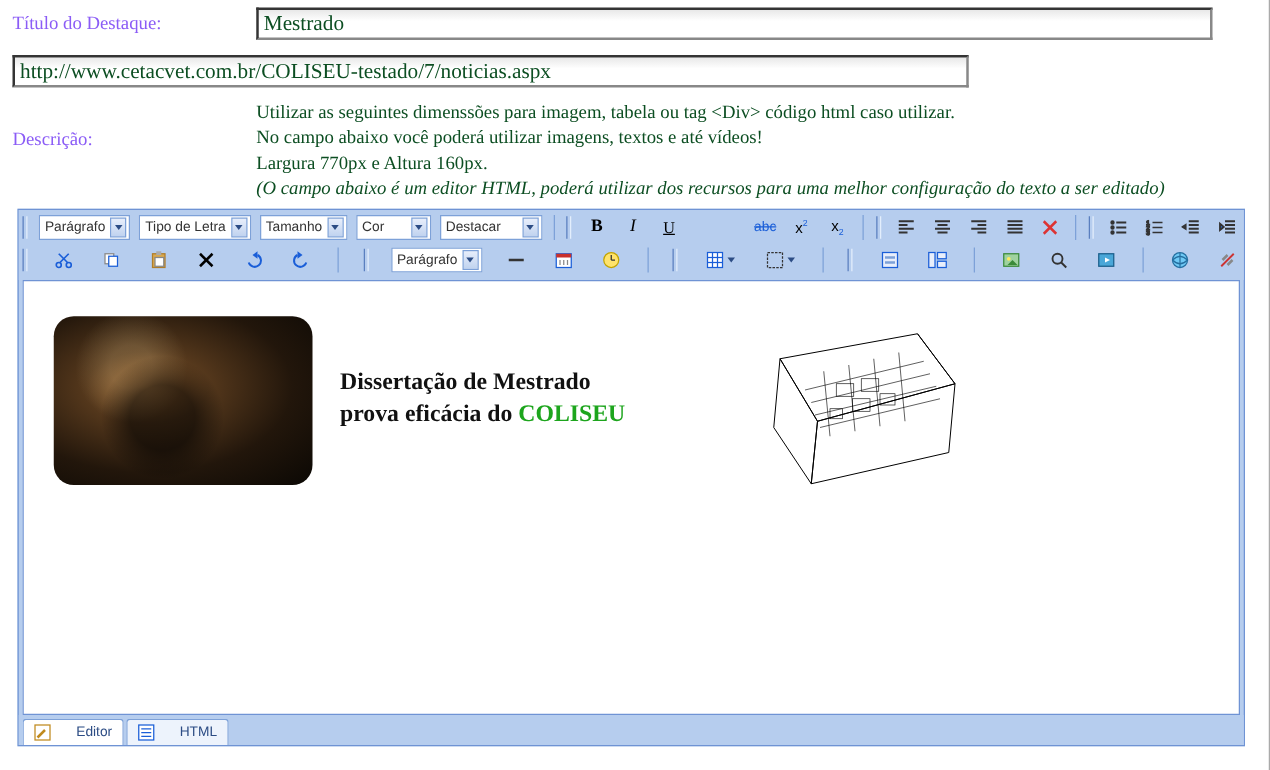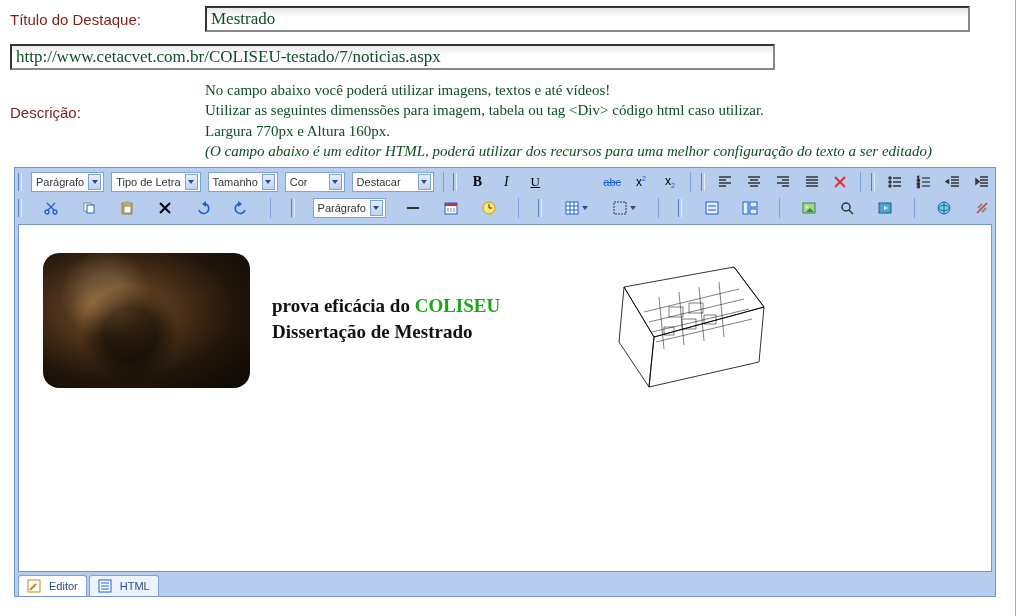--- a/index.html
+++ b/index.html
@@ -12,22 +12,22 @@
     overflow: hidden;
     border-right: 1px solid #aaa;
   }
   .form-row {
     display: flex;
     align-items: center;
     padding: 6px 0 6px 10px;
   }
   .form-label {
     width: 195px;
-    color: #7f1d1d;
-    font-family: Liberation Sans, sans-serif;
+    color: #8b5cf6;
+    font-family: Liberation Serif, serif;
     font-size: 15px;
   }
   .text-input {
     width: 765px;
     height: 26px;
     border: 2px inset #888;
     background: linear-gradient(#e8e8e8,#fff 40%,#fff);
     font-family: Georgia, serif;
     font-size: 17px;
     color: #0c4e22;
@@ -151,21 +151,21 @@
     margin-top:4px;
   }
   .tabs {
     display:flex;
     background:#b6cdee;
     padding: 3px 3px 0 3px;
     gap:2px;
     height:24px;
   }
   .tab {
-    display:flex;align-items:center;gap:8px;
+    display:flex;align-items:center;gap:20px;
     background:#edf3fc;
     border:1px solid #7da1d8;
     border-bottom:none;
     padding: 2px 8px;
     font-family: Verdana, Arial, sans-serif;
     font-size: 11px;
     color:#2c4c84;
     cursor:pointer;
     border-radius:3px 3px 0 0;
   }
@@ -180,22 +180,22 @@
   <input class="text-input" value="Mestrado" style="">
 </div>
 
 <div class="form-row">
   <input class="text-input" value="http://www.cetacvet.com.br/COLISEU-testado/7/noticias.aspx" style="">
 </div>
 
 <div class="descr-row">
   <div class="form-label" style="padding-top:24px;">Descrição:</div>
   <div class="descr-text">
+    <div>Utilizar as seguintes dimenssões para imagem, tabela ou tag &lt;Div&gt; código html caso utilizar.</div>
     <div>No campo abaixo você poderá utilizar imagens, textos e até vídeos!</div>
-    <div>Utilizar as seguintes dimenssões para imagem, tabela ou tag &lt;Div&gt; código html caso utilizar.</div>
     <div>Largura 770px e Altura 160px.</div>
     <div class="italic">(O campo abaixo é um editor HTML, poderá utilizar dos recursos para uma melhor configuração do texto a ser editado)</div>
   </div>
 </div>
 
 <div class="editor">
   <div class="toolbars">
 
     <div class="tbrow">
       <span class="grip"></span>
@@ -469,22 +469,22 @@
             <path d="M8 12 L12 8" stroke="#888" stroke-width="2"></path>
             <line x1="3" y1="13" x2="13" y2="3" stroke="#c33" stroke-width="1.5"></line>
           </svg>
         </div>
     </div>
   </div>
 
   <div class="canvas">
     <div class="content-img"></div>
     <div class="content-text">
+      <div>Dissertação de Mestrado</div>
       <div><span>prova eficácia do </span><span class="green">COLISEU</span></div>
-      <div>Dissertação de Mestrado</div>
     </div>
     <svg class="diagram" viewBox="0 0 180 140">
       <g fill="none" stroke="#000" stroke-width="0.8">
         <polygon points="30,30 140,10 170,50 60,80"></polygon>
         <polygon points="30,30 60,80 55,130 25,85"></polygon>
         <polygon points="60,80 170,50 165,105 55,130"></polygon>
         <line x1="140" y1="10" x2="170" y2="50"></line>
         <g stroke-width="0.5">
           <line x1="50" y1="55" x2="145" y2="32"></line>
           <line x1="55" y1="65" x2="150" y2="42"></line>

